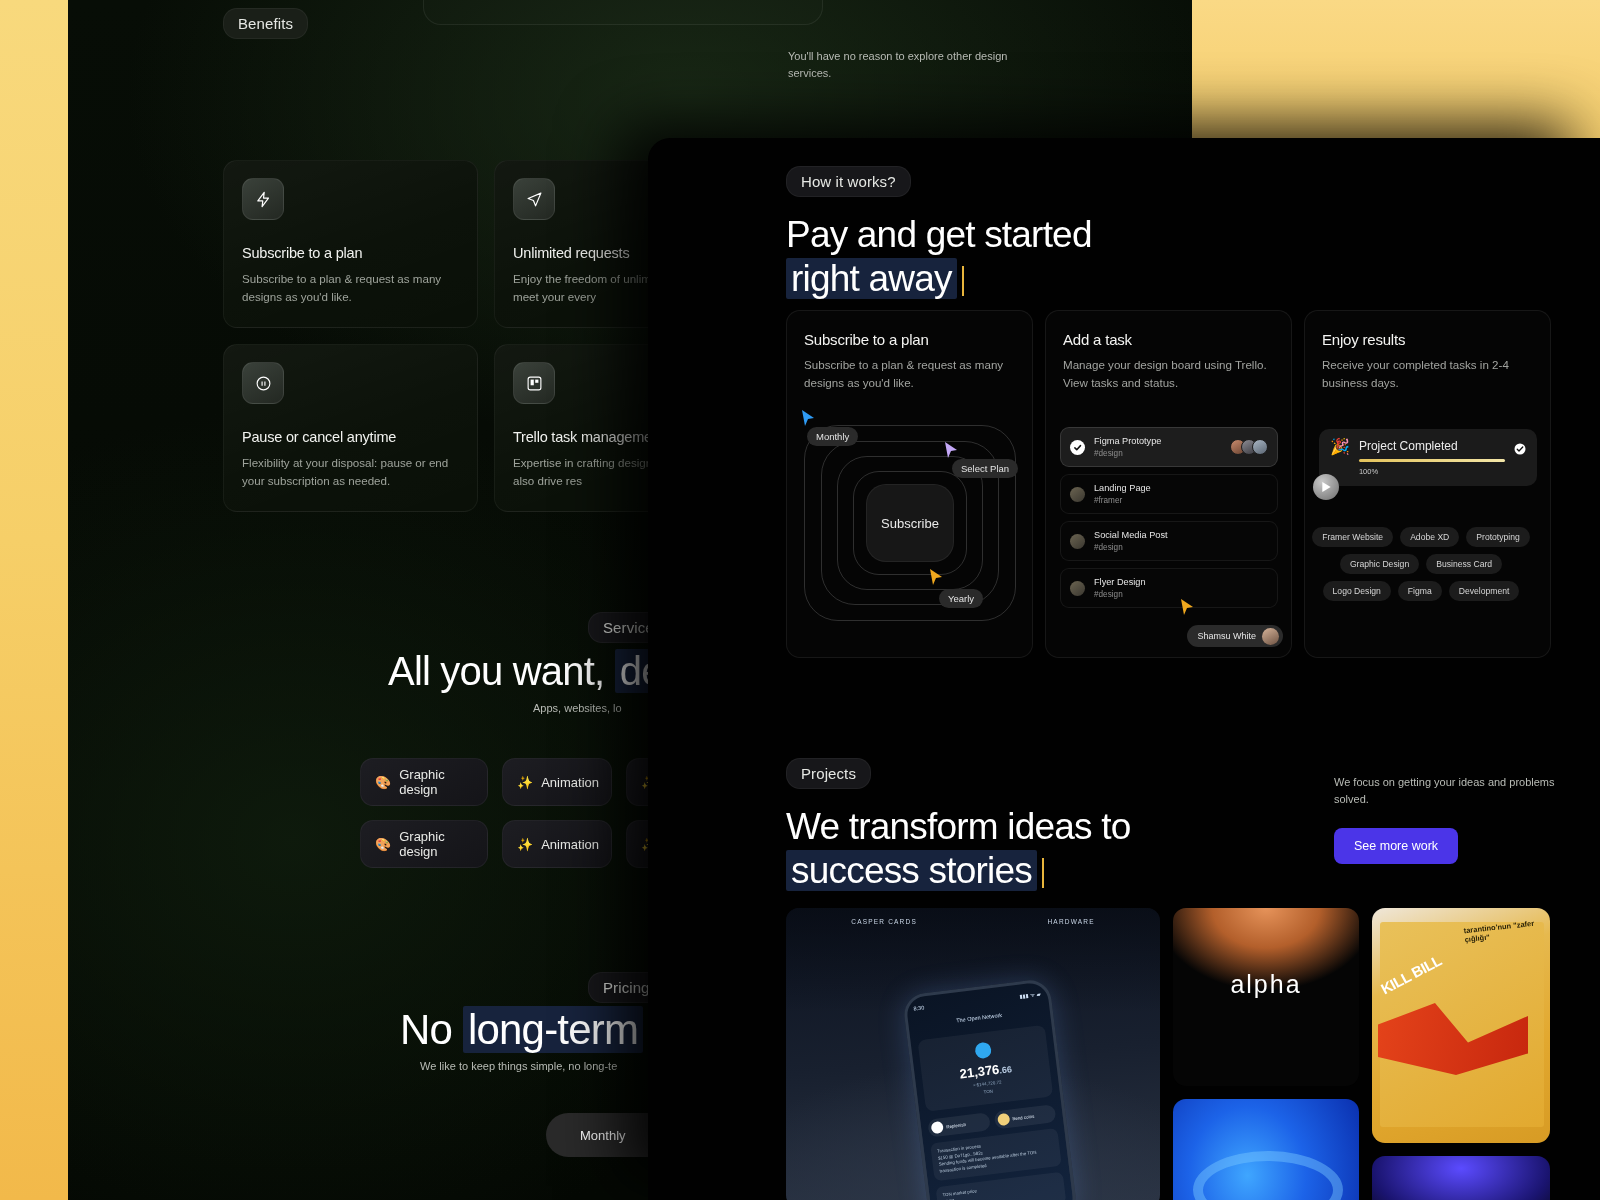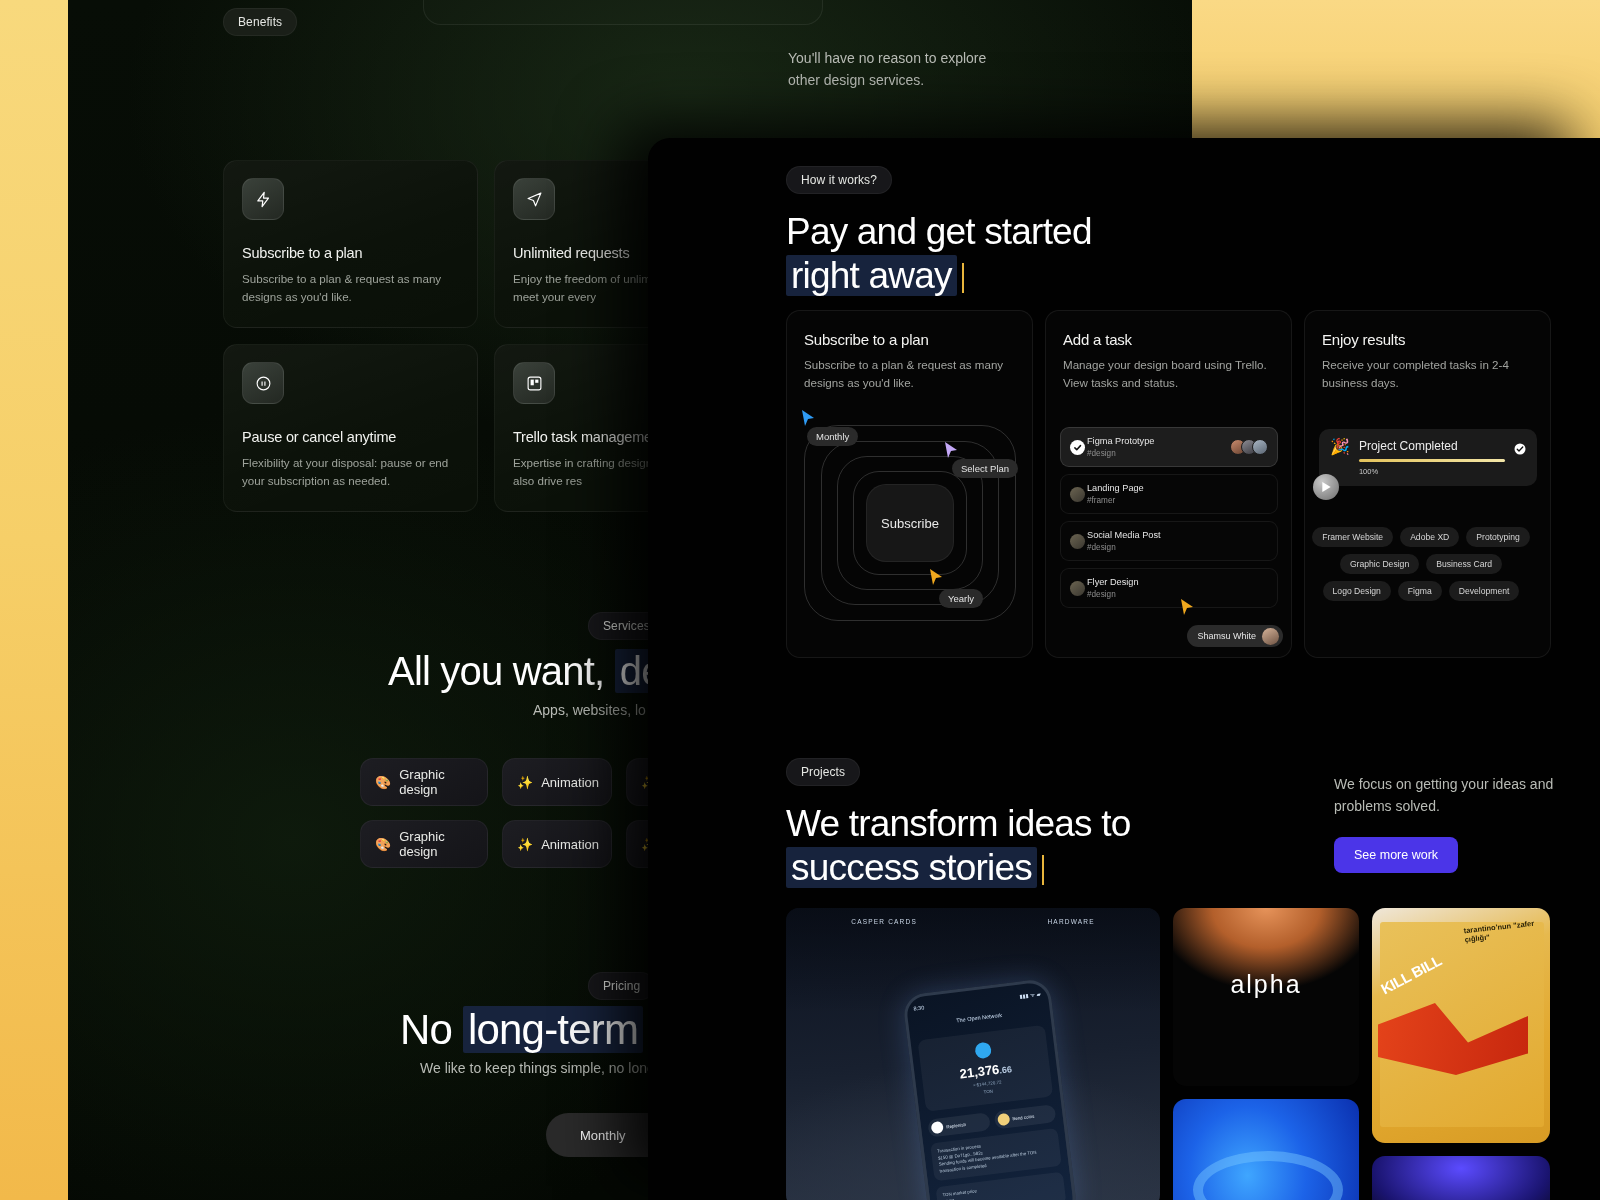--- a/index.html
+++ b/index.html
@@ -32,39 +32,39 @@
     overflow: hidden;
   }
   .ghost-card {
     position:absolute; left:355px; top:-60px; width:400px; height:85px;
     border:1px solid rgba(255,255,255,.07); border-radius:18px;
     background: rgba(255,255,255,.012);
   }
 
   .pill {
     display:inline-block; padding:6px 14px; border-radius:14px;
-    background:#1a1f18; color:#E6E8E4; font-size:12px; letter-spacing:.1px;
+    background:#1a1f18; color:#E6E8E4; font-size:15px; letter-spacing:.1px;
     border:1px solid rgba(255,255,255,.05);
   }
   .pill.dark { background:#17171a; }
 
   h1.head {
     font-size:37px; line-height:1.19; font-weight:400; color:#fff;
     letter-spacing:-.8px;
   }
   .hl {
     background:#17233D; color:#fff; padding:0 5px; border-radius:2px;
     box-decoration-break: clone;
   }
   .caret {
     display:inline-block; width:2px; height:30px; background:#E8B53C;
     vertical-align:-5px; margin-left:5px;
   }
   .sub {
-    font-size:14px; line-height:1.55; color:#B9BCB6; font-weight:400;
+    font-size:11px; line-height:1.55; color:#B9BCB6; font-weight:400;
   }
 
   
   .bcards { position:absolute; left:155px; top:160px; display:grid;
     grid-template-columns: 255px 255px 255px; gap:16px; }
   .bcard {
     height:168px; border-radius:14px; padding:17px 18px;
     border:1px solid rgba(255,255,255,.055);
     background: linear-gradient(160deg, rgba(255,255,255,.035) 0%, rgba(255,255,255,.008) 55%, rgba(255,255,255,.0) 100%), #0A1008;
   }
@@ -130,21 +130,21 @@
   }
   .tag {
     position:absolute; background:#2A2A2A; color:#E4E4E4; font-size:9.5px;
     padding:4px 9px; border-radius:10px; white-space:nowrap;
   }
 
   
   .tasks { position:absolute; left:14px; top:116px; width:218px; }
   .task {
     height:40px; border-radius:9px; margin-bottom:7px; display:flex;
-    align-items:center; padding:0 9px; gap:2px;
+    align-items:center; padding:0 9px; gap:9px;
     border:1px solid rgba(255,255,255,.07); background:#060606;
   }
   .task.active { background:#1d1d1d; border-color:rgba(255,255,255,.12); }
   .tdot { width:15px; height:15px; border-radius:50%;
     background:linear-gradient(140deg,#6b6451,#3a3730); flex:0 0 auto;}
   .tdot.done { background:#fff; display:flex;align-items:center;justify-content:center;}
   .tname { font-size:9.2px; color:#E6E6E6; line-height:1.35;}
   .ttag { font-size:8.2px; color:#8E8E8E; line-height:1.35;}
   .avatars { margin-left:auto; display:flex; }
   .av { width:16px; height:16px; border-radius:50%; border:1.2px solid #1d1d1d;

